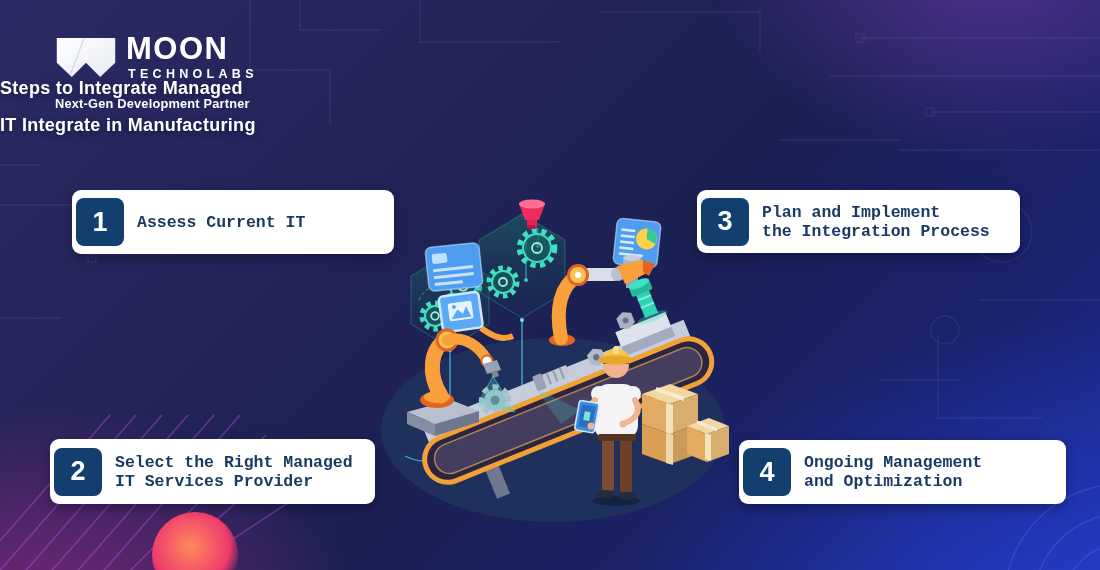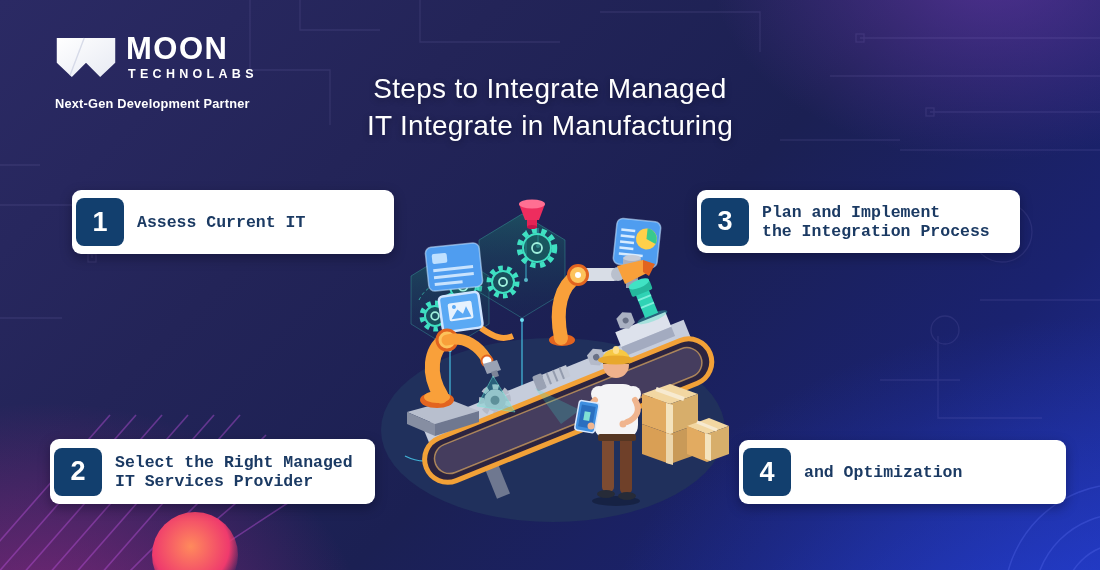--- a/index.html
+++ b/index.html
@@ -14,22 +14,22 @@
   }
   svg{display:block}
   .abs{position:absolute;}
 
   
   .logo{position:absolute;left:55px;top:33px;width:210px;height:72px;}
   .logo-icon{position:absolute;left:0;top:2px;}
   .logo-brand{position:absolute;left:71px;top:-2px;color:#fff;font-size:31px;font-weight:bold;letter-spacing:1.5px;}
   .logo-sub{position:absolute;left:73px;top:34px;color:#fff;font-size:12.5px;font-weight:bold;letter-spacing:4.3px;}
   .logo-tagline{position:absolute;left:0;top:55px;color:#fff;font-size:12.8px;font-weight:bold;letter-spacing:.2px;white-space:nowrap;margin-top:8px;}
-  .title{position:absolute;left:0;right:0;top:70px;text-align:center;color:#fff;
-         font-size:28px;font-weight:normal;line-height:37px;letter-spacing:.3px;text-shadow:0 2px 6px rgba(0,0,20,.35);}
+  .title{position:absolute;left:0;right:0;top:70px;text-align:left;color:#fff;
+         font-size:18px;font-weight:bold;line-height:37px;letter-spacing:.3px;text-shadow:0 2px 6px rgba(0,0,20,.35);}
 
   
   .step{position:absolute;background:#fff;border-radius:9px;display:flex;align-items:center;
         padding:4px;box-shadow:0 4px 12px rgba(0,0,20,.35);}
   .step .num{flex:0 0 48px;width:48px;height:48px;background:#123f6e;color:#fff;border-radius:8px;
         display:flex;align-items:center;justify-content:center;font-size:27px;font-weight:bold;}
   .step .txt{margin:0 16px 0 13px;color:#1b3a63;font-weight:bold;font-size:16.5px;line-height:19px;white-space:nowrap;font-family:Liberation Mono, monospace;}
   .step-1{left:72px;top:190px;width:314px;height:56px;}
   .step-2{left:50px;top:439px;width:317px;height:57px;}
   .step-3{left:697px;top:190px;width:315px;height:55px;}
@@ -127,20 +127,21 @@
   <div class="step step-3">
     <div class="num">3</div>
     <div class="txt">
       <span style="display:block">Plan and Implement</span>
       <span style="display:block">the Integration Process</span>
     </div>
   </div>
   <div class="step step-4">
     <div class="num">4</div>
     <div class="txt">
+      <span style="display:block">Ongoing Management</span>
       <span style="display:block">and Optimization</span>
     </div>
   </div>
 
   <svg class="abs" style="left:365px;top:188px" width="375" height="350" viewBox="0 0 375 350">
     <defs>
       <linearGradient id="hexg" x1="0" y1="0" x2="0" y2="1">
         <stop offset="0" stop-color="#1b6f68" stop-opacity=".55"></stop>
         <stop offset="1" stop-color="#123a4e" stop-opacity=".12"></stop>
       </linearGradient>

